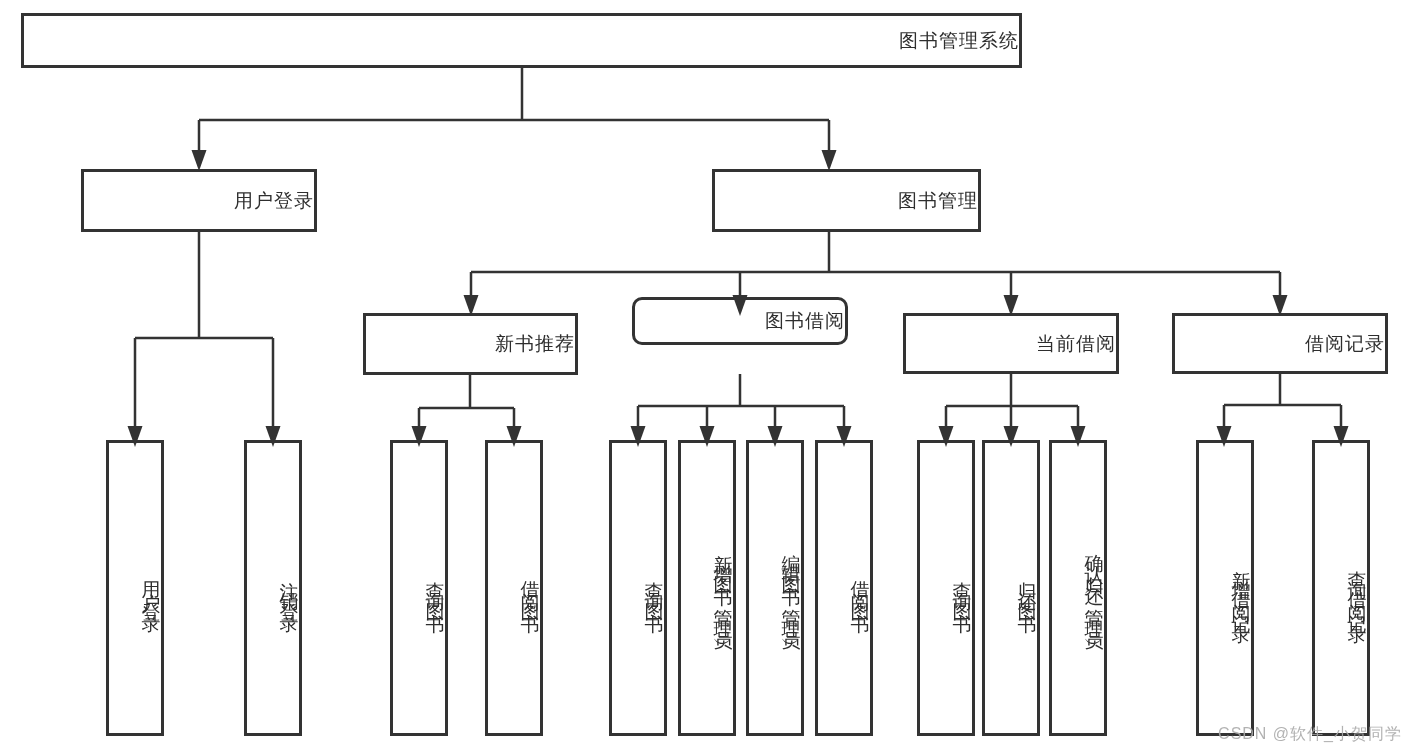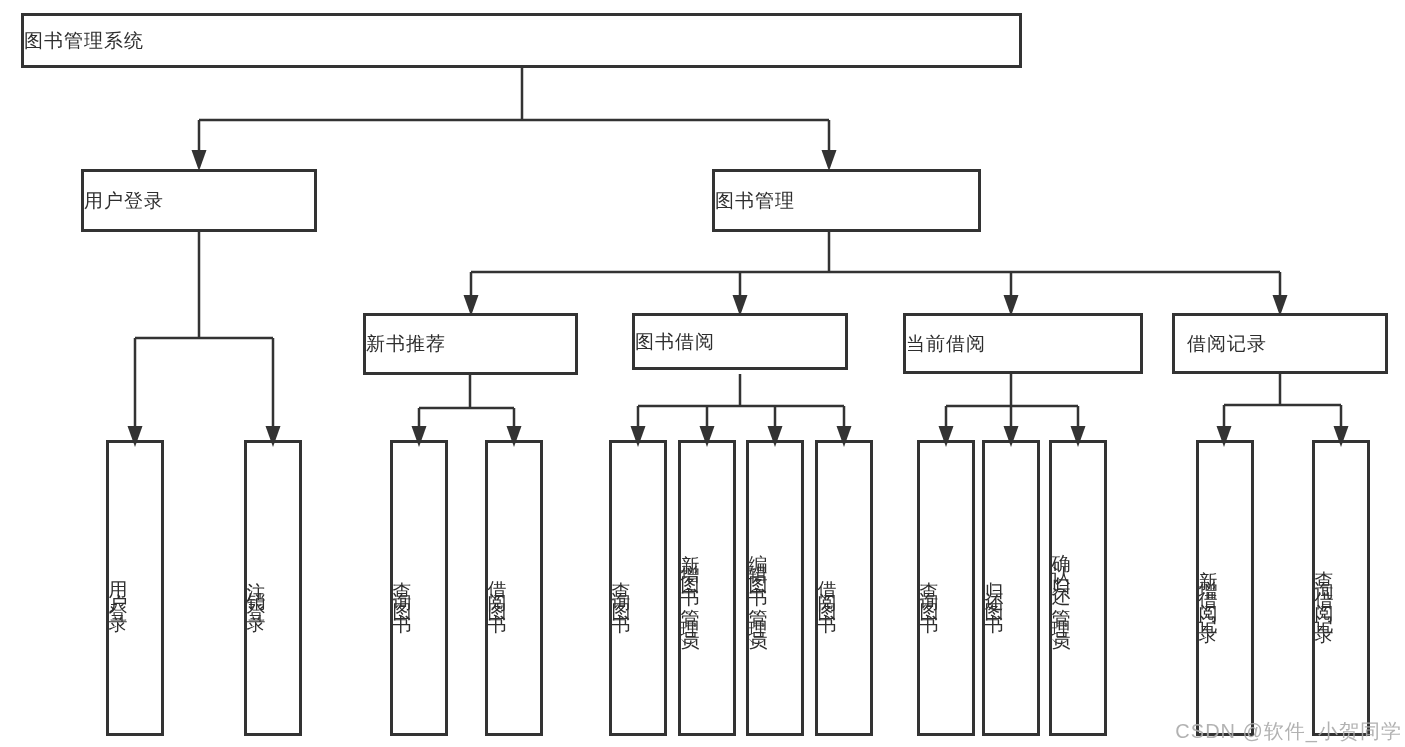--- a/index.html
+++ b/index.html
@@ -18,21 +18,21 @@
     overflow: hidden;
   }
 
   .node {
     position: absolute;
     border: 3px solid #333333;
     background: #ffffff;
     color: #2e2e2e;
     display: flex;
     align-items: center;
-    justify-content: flex-start;
+    justify-content: flex-end;
     z-index: 1;
   }
 
   .node.h-label { font-size: 19px; letter-spacing: 1px; }
 
   .node.leaf { z-index: 1; }
   .leaf .v-text {
     writing-mode: vertical-rl;
     text-orientation: mixed;
     font-size: 19px;
@@ -53,21 +53,21 @@
     fill: none;
     stroke: #333333;
     stroke-width: 2.5;
   }
   .connectors polygon { fill: #333333; }
 
   .watermark {
     position: absolute;
     right: 3px;
     bottom: 2px;
-    font-size: 20px;
+    font-size: 16px;
     color: rgba(171, 171, 171, 0.92);
     letter-spacing: 1px;
     z-index: 5;
     white-space: nowrap;
   }
 </style>
 </head>
 <body>
 
 <div class="canvas">
@@ -79,24 +79,24 @@
   <div class="node h-label" style="left:81px; top:169px; width:236px; height:63px;">
     <span>用户登录</span>
   </div>
   <div class="node h-label" style="left:712px; top:169px; width:269px; height:63px;">
     <span>图书管理</span>
   </div>
 
   <div class="node h-label" style="left:363px; top:313px; width:215px; height:62px;">
     <span>新书推荐</span>
   </div>
-  <div class="node h-label" style="left:632px; top:313px; width:216px; height:57px;">
+  <div class="node h-label" style="left:632px; top:297px; width:216px; height:48px;border-radius:10px;">
     <span>图书借阅</span>
   </div>
-  <div class="node h-label" style="left:903px; top:313px; width:240px; height:61px;">
+  <div class="node h-label" style="left:903px; top:313px; width:216px; height:61px;">
     <span>当前借阅</span>
   </div>
   <div class="node h-label" style="left:1172px; top:313px; width:216px; height:61px;padding-left:12px;">
     <span>借阅记录</span>
   </div>
 
   <div class="node leaf" style="left:106px; top:440px; width:58px; height:296px;">
     <span class="v-text">用户登录</span>
   </div>
   <div class="node leaf" style="left:244px; top:440px; width:58px; height:296px;">

